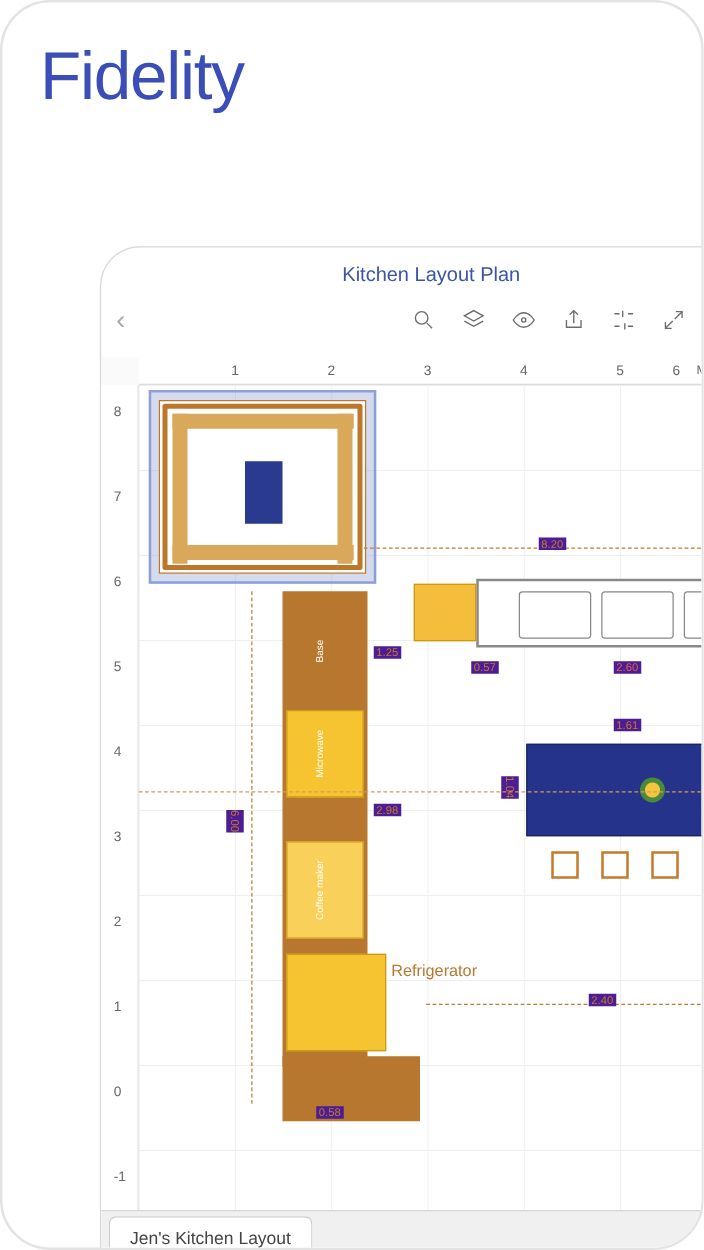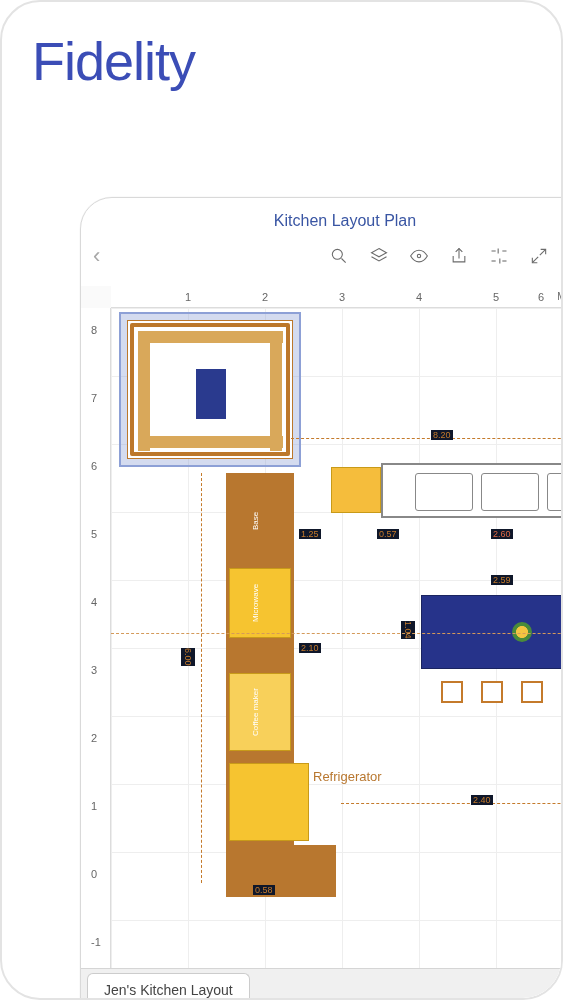--- a/index.html
+++ b/index.html
@@ -29,21 +29,21 @@
 .mm-blue{position:absolute;background:#2a3a8e}
 .mm-tan{position:absolute;background:#d9a85a}
 .main-plan{position:absolute;left:30px;top:165px;width:500px;height:500px}
 .counter-L{position:absolute;background:#b8772f}
 .counter-top{position:absolute;border:1px solid #8a5a20;background:#c98640}
 .appliance{position:absolute;background:#f6c430;border:1px solid #c89a18}
 .label{position:absolute;font-size:8px;color:#fff;writing-mode:vertical-rl;transform:rotate(180deg);text-align:center}
 .label-h{font-size:13px;color:#b8772f;position:absolute}
 .dim-line{position:absolute;border-top:1px dashed #c47a2b}
 .dim-line-v{position:absolute;border-left:1px dashed #c47a2b}
-.dim-text{position:absolute;font-size:9px;color:#c47a2b;background:#0f172a;padding:0 2px}
+.dim-text{position:absolute;font-size:9px;color:#c47a2b;background:#4c1d95;padding:0 2px}
 .island{position:absolute;background:#26338a;border:1px solid #1a2460}
 .island-flower{position:absolute;width:20px;height:20px;background:radial-gradient(circle,#f4c541 40%,#4a8b3a 45%);border-radius:50%}
 .tabbar{position:absolute;left:0;right:0;bottom:0;height:38px;background:#f0f0f0;border-top:1px solid #d5d5d5;display:flex;align-items:flex-end}
 .tab{background:#fff;border:1px solid #ccc;border-bottom:none;padding:8px 16px;font-size:14px;color:#444;margin-left:6px;border-radius:6px 6px 0 0}
 </style>
 </head>
 <body>
 
 <div class="page">
 
@@ -152,40 +152,40 @@
           </div>
           <div class="counter-top" style="left:190px;top:-6px;width:50px;height:46px;background:#f5bd3c;border:1px solid #c89a18"></div>
 
           <div class="dim-text" style="left:236px;top:56px">0.57</div>
           <div class="dim-text" style="left:350px;top:56px;color:#d64">2.60</div>
 
           <div class="counter-L" style="left:85px;top:0;width:68px;height:380px"></div>
           <div class="counter-L" style="left:85px;top:372px;width:110px;height:52px"></div>
 
           <div class="label" style="left:110px;top:28px;height:40px">Base</div>
-          <div class="dim-text" style="left:158px;top:56px">1.25</div>
+          <div class="dim-text" style="left:158px;top:44px">1.25</div>
 
           <div class="appliance" style="left:88px;top:95px;width:62px;height:70px"></div>
           <div class="label" style="left:110px;top:100px;height:60px">Microwave</div>
-          <div class="dim-text" style="left:158px;top:170px">2.10</div>
+          <div class="dim-text" style="left:158px;top:170px">2.98</div>
 
           <div class="appliance" style="left:88px;top:200px;width:62px;height:78px;background:#f8d05a"></div>
           <div class="label" style="left:110px;top:205px;height:68px">Coffee maker</div>
 
           <div class="appliance" style="left:88px;top:290px;width:80px;height:78px"></div>
           <div class="label-h" style="left:172px;top:296px">Refrigerator</div>
 
           <div class="dim-text" style="left:112px;top:412px">0.58</div>
           <div class="dim-line-v" style="left:60px;top:0;height:410px"></div>
           <div class="dim-text" style="left:40px;top:175px;writing-mode:vertical-rl">6.00</div>
 
           <div class="island" style="left:280px;top:122px;width:210px;height:74px">
             <div class="island-flower" style="left:90px;top:26px"></div>
           </div>
-          <div class="dim-text" style="left:350px;top:102px">2.59</div>
+          <div class="dim-text" style="left:350px;top:102px">1.61</div>
           <div class="dim-text" style="left:260px;top:148px;writing-mode:vertical-rl">1.04</div>
 
           <div style="position:absolute;left:300px;top:208px;width:22px;height:22px;border:2px solid #c47a2b;background:#fff"></div>
           <div style="position:absolute;left:340px;top:208px;width:22px;height:22px;border:2px solid #c47a2b;background:#fff"></div>
           <div style="position:absolute;left:380px;top:208px;width:22px;height:22px;border:2px solid #c47a2b;background:#fff"></div>
 
           <div class="dim-line" style="left:200px;top:330px;width:290px"></div>
           <div class="dim-text" style="left:330px;top:322px">2.40</div>
 
           <div class="dim-line" style="left:-30px;top:160px;width:530px;border-top:1px dashed #d49a5a"></div>

